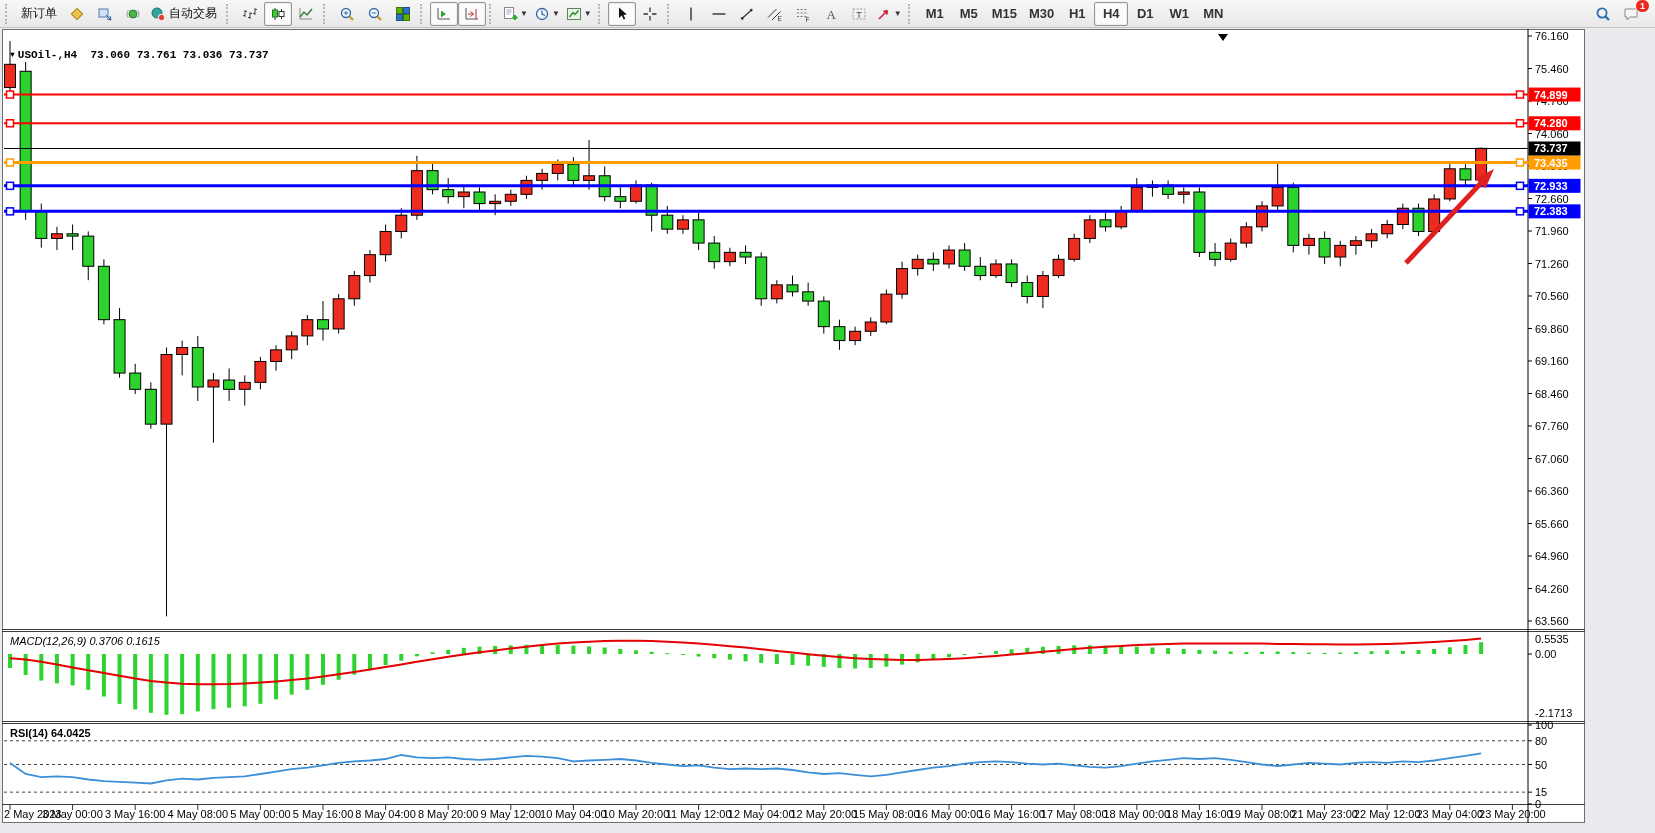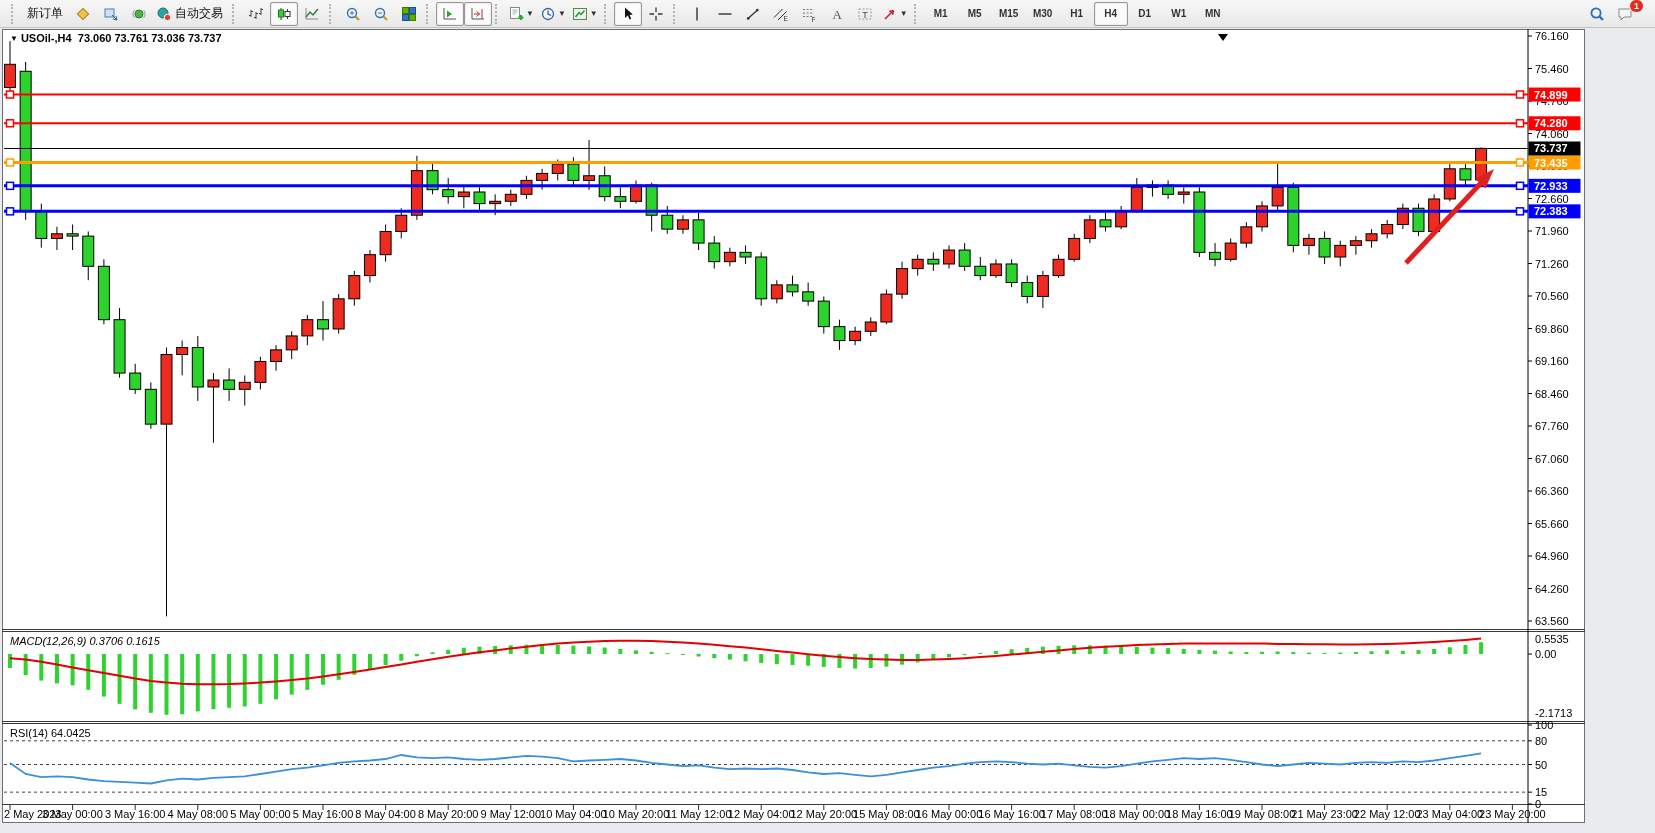--- a/index.html
+++ b/index.html
@@ -1,42 +1,42 @@
 <!DOCTYPE html>
 <html><head>
 <meta charset="utf-8">
 <style>
   html,body{margin:0;padding:0;background:#e9ebee;}
   #app{position:relative;width:1655px;height:833px;overflow:hidden;
        font-family:"Liberation Sans",sans-serif;background:#e9ebee;}
   
   #toolbar{position:absolute;left:0;top:0;width:1655px;height:28px;
     background:linear-gradient(#f7f7f7,#e8e8e8);border-bottom:1px solid #c3c3c3;
-    display:flex;align-items:center;padding:0 8px;box-sizing:border-box;}
+    display:flex;align-items:center;padding:0 2px;box-sizing:border-box;}
   .tb-sep{width:5px;height:20px;margin:0 3px;
     border-left:2px dotted #b5b5b5;}
   .tbtn{display:flex;align-items:center;justify-content:center;height:22px;
     min-width:22px;padding:0 2px;border:1px solid transparent;border-radius:2px;
     cursor:default;color:#222;font-size:12px;white-space:nowrap;}
   .tbtn.pressed{background:#fbfbfb;border:1px solid #979797;box-shadow:inset 0 0 2px #cfcfcf;}
   .tbtn .lbl{margin:0 3px;font-size:12px;color:#111;}
   .tbtn svg{display:block;}
   .dd{font-size:8px;color:#333;margin-left:2px;}
-  .tf{font-size:10px;font-weight:bold;color:#333;padding:0 5px;}
+  .tf{font-size:13px;font-weight:bold;color:#333;padding:0 5px;}
   #tb-right{margin-left:auto;display:flex;align-items:center;margin-right:8px;}
   .chat-wrap{position:relative;}
   .chat-badge{position:absolute;top:-4px;right:-6px;background:#e8291c;color:#fff;
     border-radius:8px;font-size:9px;font-weight:bold;padding:1px 4px;border:1px solid #fff;}
   
   #chart-win{position:absolute;left:2px;top:29px;width:1583px;height:794px;background:#fff;}
   #chart-svg{position:absolute;left:0;top:0;}
   .ovl{position:absolute;font-size:11px;color:#000;z-index:5;}
-  #chart-title{left:8px;top:3px;font-weight:bold;}
+  #chart-title{left:8px;top:20px;font-weight:bold;font-family:Liberation Mono, monospace;}
   #macd-label{left:8px;top:606px;font-style:italic;}
-  #rsi-label{left:8px;top:698px;}
+  #rsi-label{left:8px;top:698px;font-weight:bold;}
   .tri{font-size:8px;vertical-align:1px;margin-right:3px;}
 </style>
 </head>
 <body>
 
 <div id="app">
   <div id="toolbar">
       <span class="tb-sep"></span>
       <span class="tbtn">
         <span class="lbl">新订单</span>

